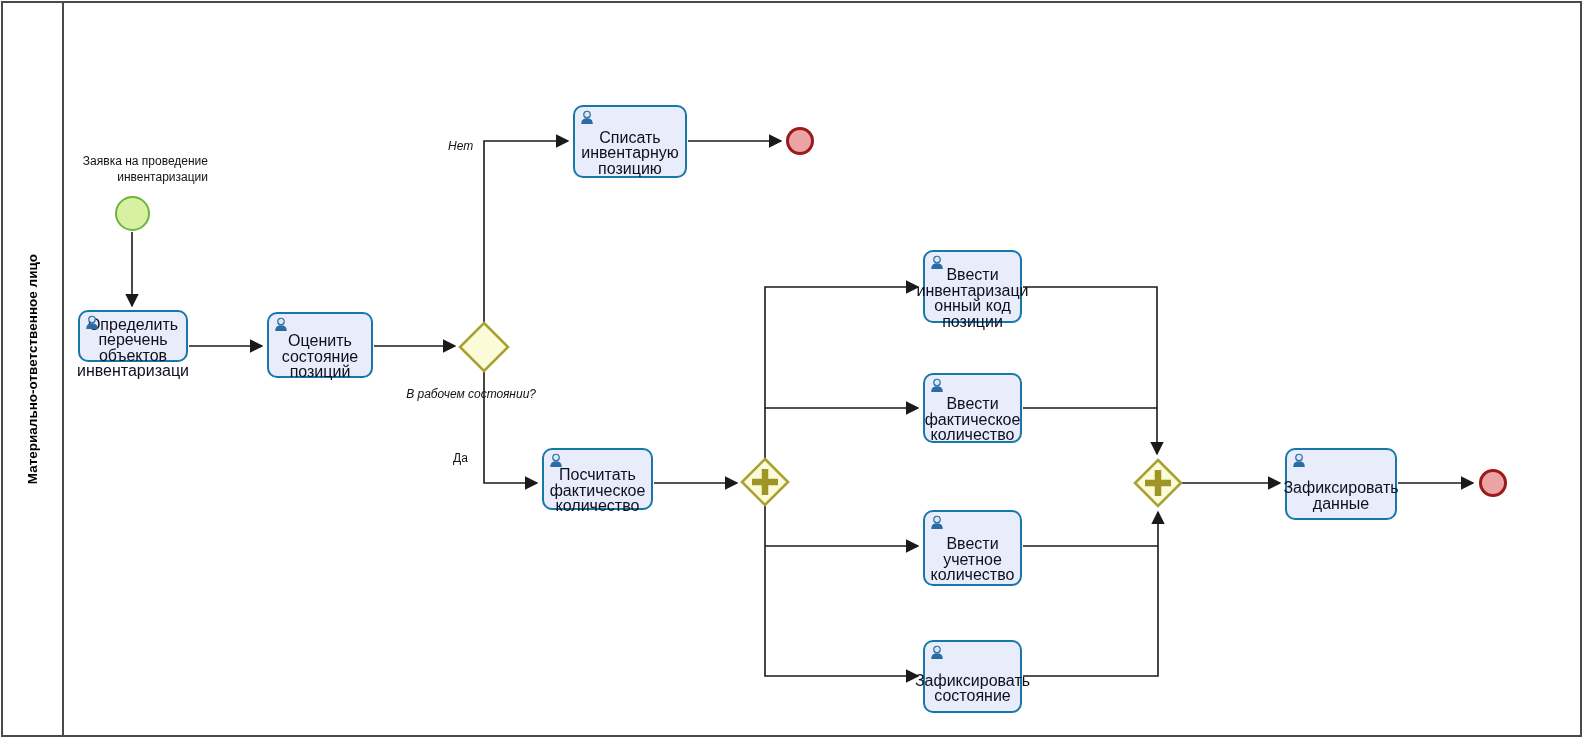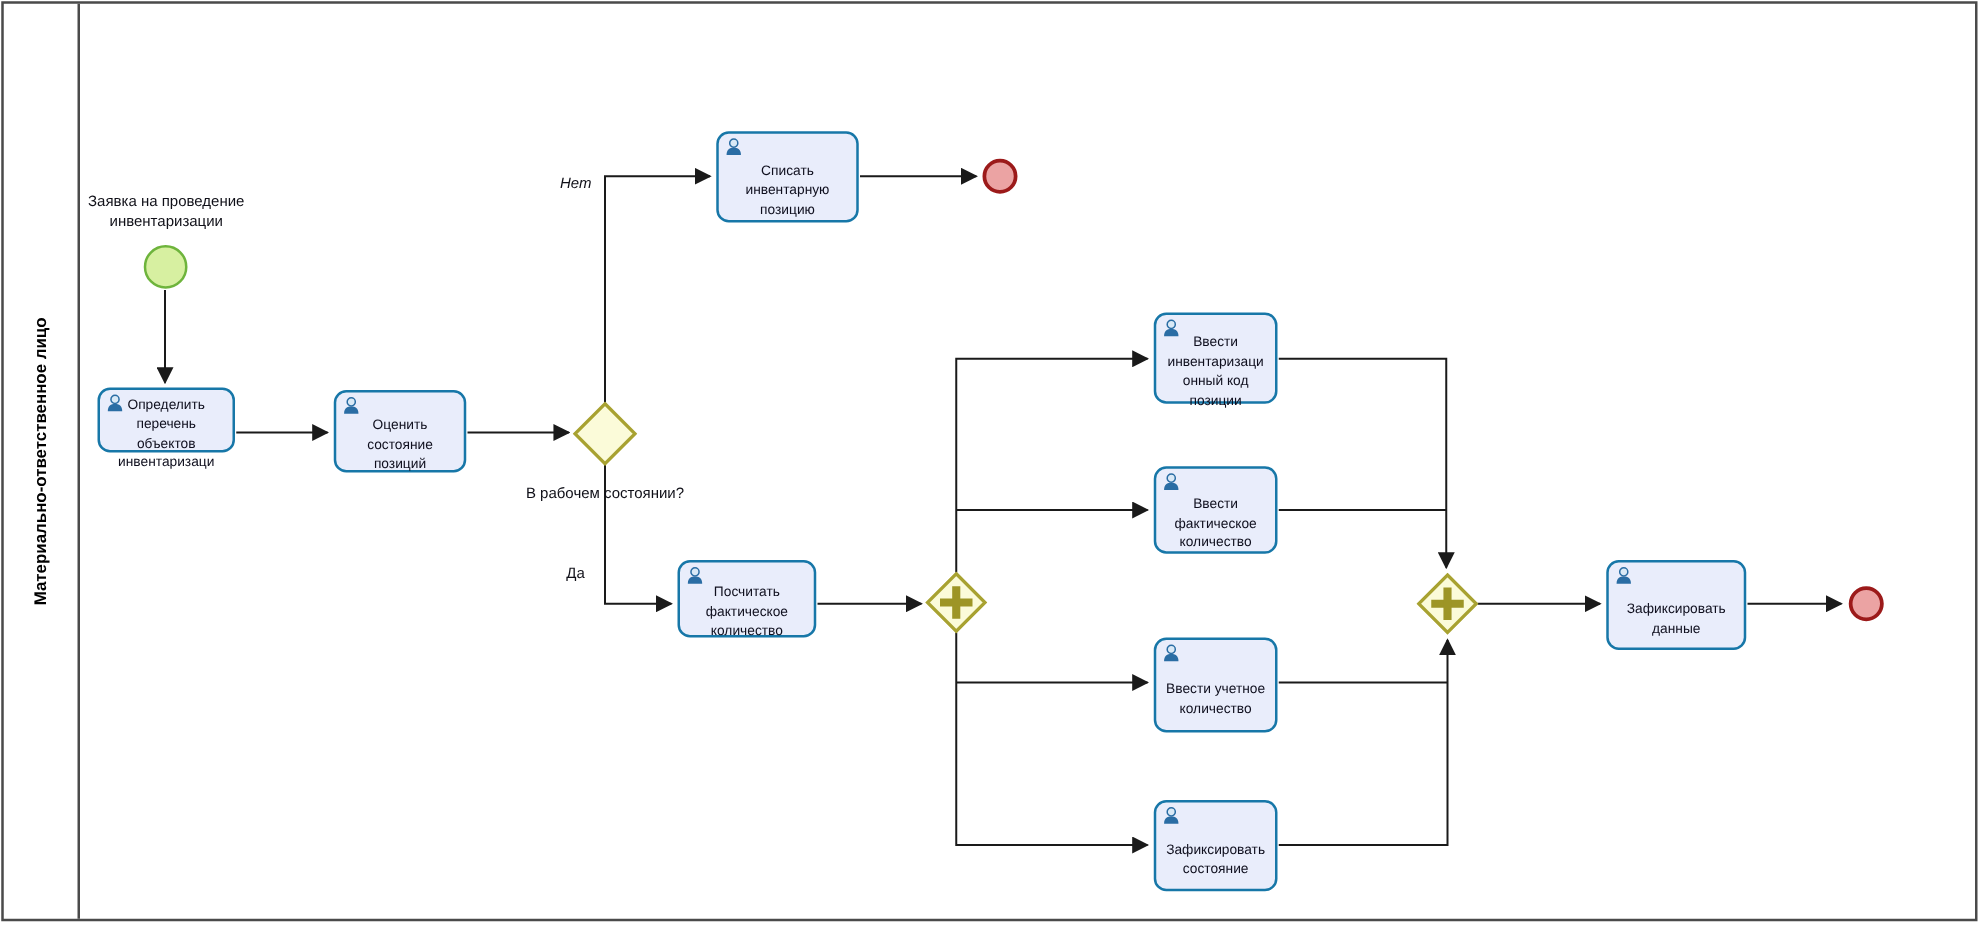--- a/index.html
+++ b/index.html
@@ -24,36 +24,36 @@
   }
   
   svg.flows { position:absolute; left:0; top:0; }
   
   .task {
     position:absolute; box-sizing:border-box;
     background:#e9edfb; border:2.5px solid #1777a8; border-radius:10px;
     display:flex; align-items:center; justify-content:center;
   }
   .task-label {
-    font-size:11px; line-height:15.5px; text-align:center;
+    font-size:16px; line-height:15.5px; text-align:center;
     white-space:pre-line; color:#0f0f1e; padding:0 2px;margin-top:23px;
   }
   .task-icon { position:absolute; left:4px; top:3px; width:16px; height:15px; }
   
   .event { position:absolute; border-radius:50%; box-sizing:border-box; }
   .event.start { width:35px; height:35px; background:#d7f0a1; border:2.5px solid #6eb43c; }
   .event.end   { width:28px; height:28px; background:#eba3a3; border:3.5px solid #9c1a1a; }
   
   .gw { position:absolute; }
   
   .flow-label {
     position:absolute; font-size:12px; line-height:16px; color:#101018;
     white-space:pre-line;
   }
-  .centered { text-align:center; }
+  .centered { text-align:right; }
 </style>
 </head>
 <body>
 
 <div id="stage">
   <div class="pool">
     <div class="lane-header">
       <div class="lane-title">Материально-ответственное лицо</div>
     </div>
   </div>
@@ -177,21 +177,21 @@
       <circle cx="15" cy="9" r="6.5" fill="#d9e9f6" stroke="#2a6da4" stroke-width="2.4"></circle>
       <path d="M3.5 28 C3.5 19 8.5 16.5 15 16.5 C21.5 16.5 26.5 19 26.5 28 Z" fill="#2a6da4"></path>
     </svg>
     <div class="task-label">Зафиксировать
 данные</div>
   </div>
 
   <svg class="gw" style="left:458px; top:321px;" width="52" height="52" viewBox="0 0 52 52">
     <polygon points="26,2 50,26 26,50 2,26" fill="#fbfbd9" stroke="#a8a231" stroke-width="2.6"></polygon>
   </svg>
-  <div class="flow-label centered" style="left:410px; top:386px; width:148px;">В рабочем состоянии?</div>
+  <div class="flow-label centered" style="left:388px; top:386px; width:148px;font-style:italic;">В рабочем состоянии?</div>
 
   <svg class="gw" style="left:740px; top:457px;" width="50" height="50" viewBox="0 0 50 50">
     <polygon points="25,2 48,25 25,48 2,25" fill="#fbfbd9" stroke="#a8a231" stroke-width="2.6"></polygon>
     <g stroke="#9d9526" stroke-width="6.5">
       <path d="M12,25 H38"></path>
         <path d="M25,12 V38"></path>
     </g>
   </svg>
 
   <svg class="gw" style="left:1133px; top:458px;" width="50" height="50" viewBox="0 0 50 50">

